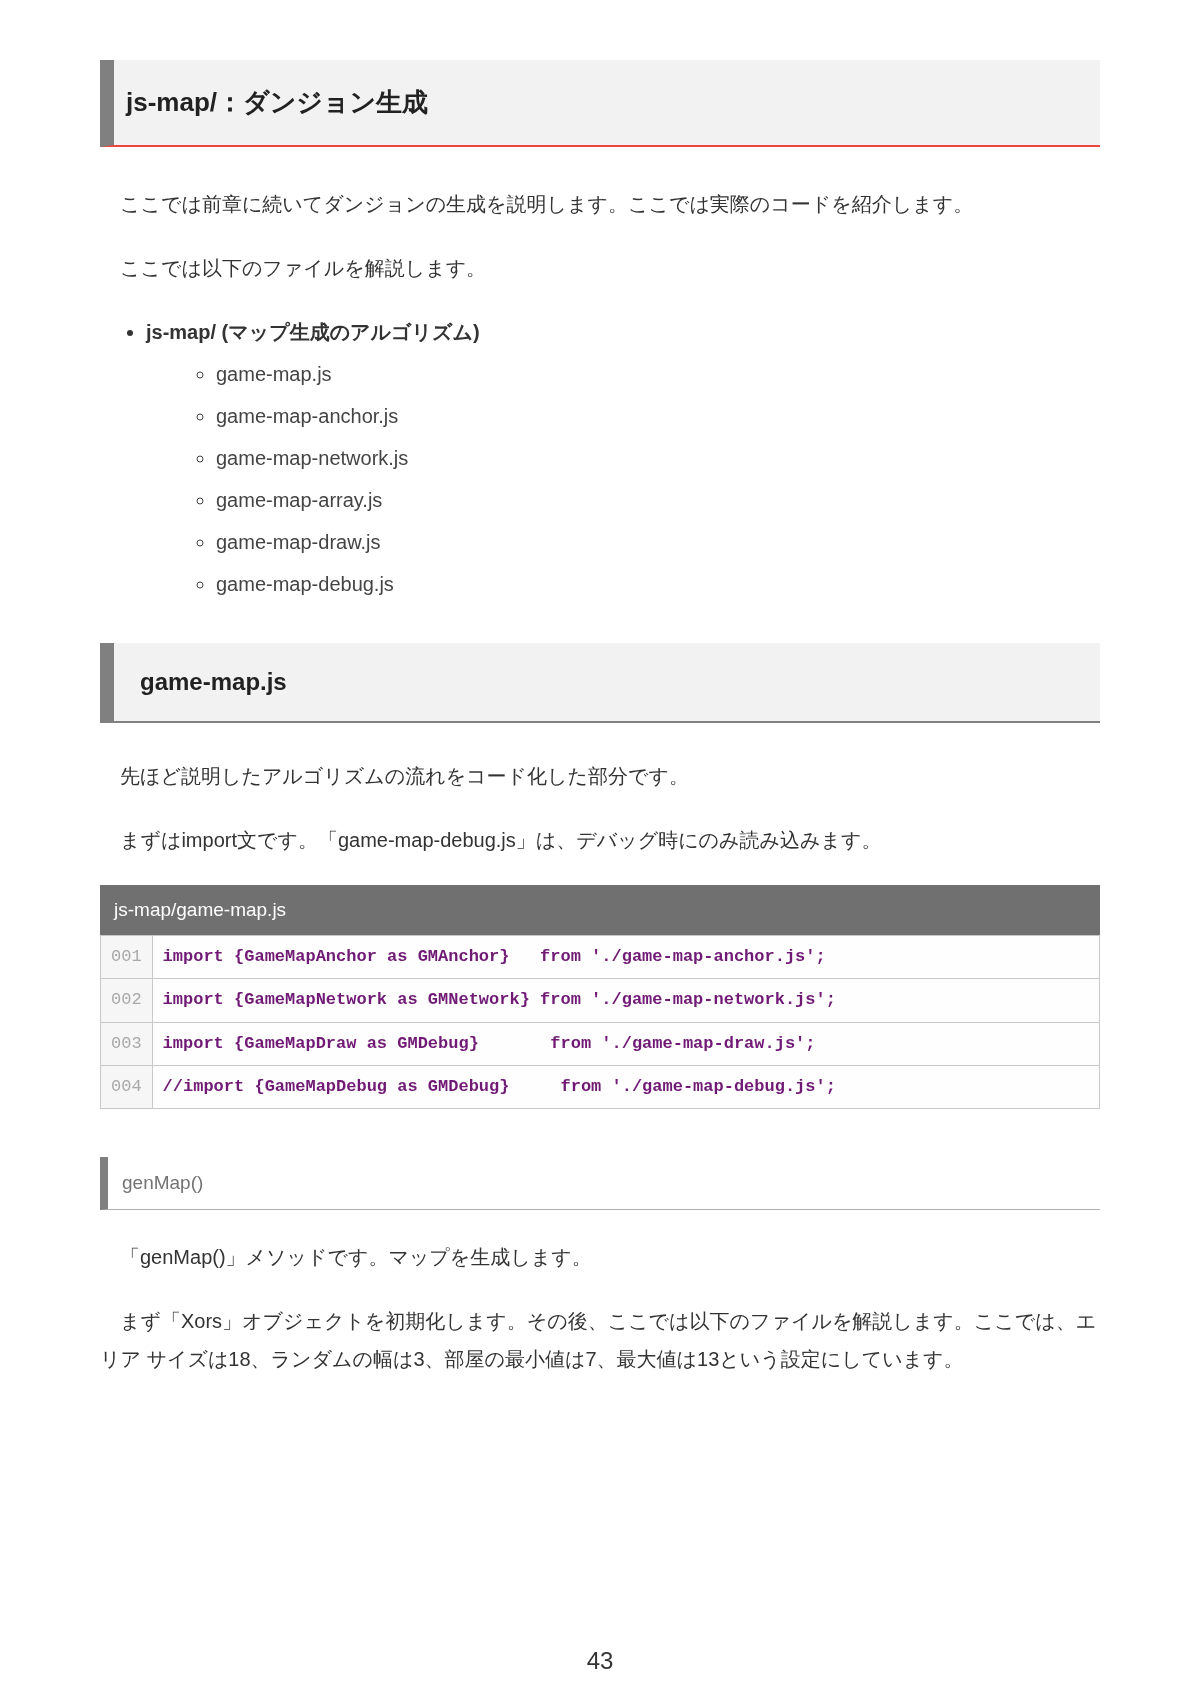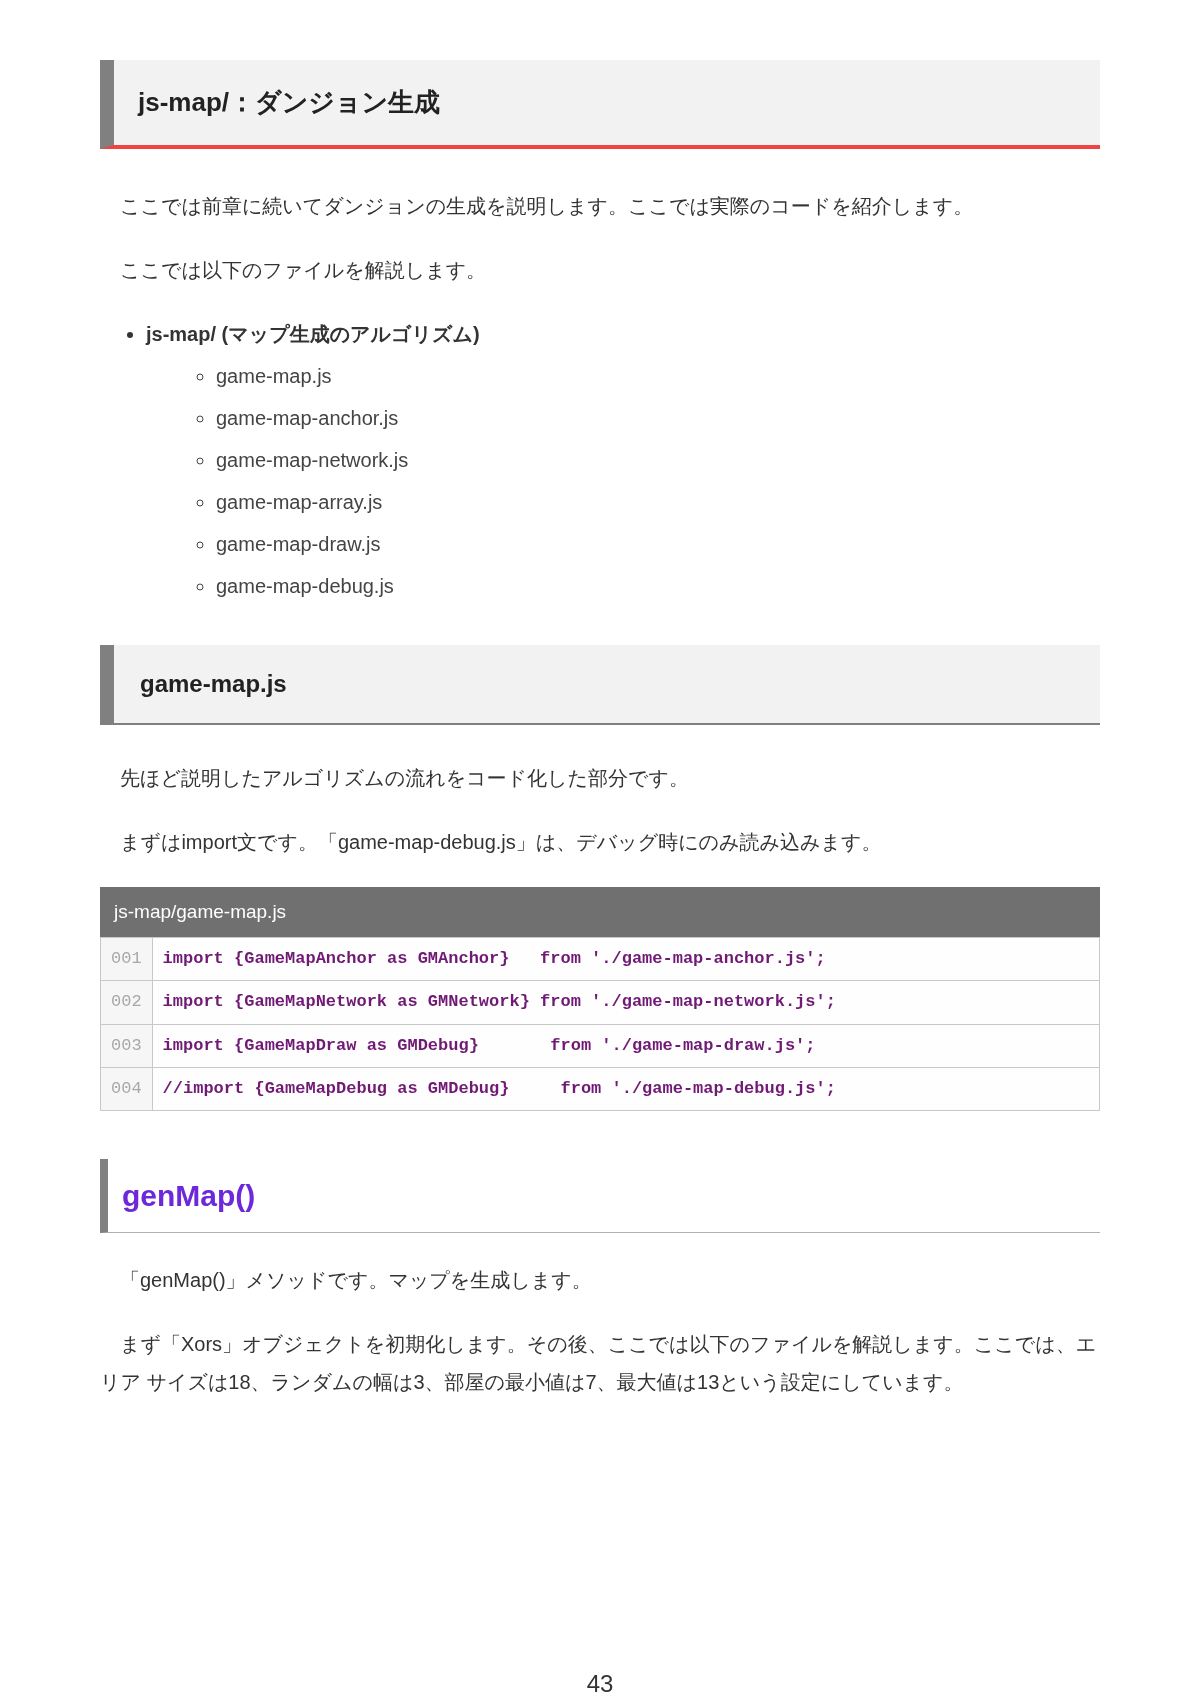--- a/index.html
+++ b/index.html
@@ -9,22 +9,22 @@
     color: #333333;
     width: 1200px;
     margin: 0 auto;
     padding: 60px 100px 40px 100px;
     font-size: 20px;
     line-height: 1.9;
   }
   .section-title {
     background: #f2f2f2;
     border-left: 14px solid #808080;
-    border-bottom: 4px solid #ef4444;
-    padding: 18px 24px;
+    border-bottom: 2px solid #ef4444;
+    padding: 18px 12px;
     margin-bottom: 38px;
   }
   .section-title h1 {
     font-size: 26px;
     font-weight: 700;
     color: #222;
   }
   .body-text {
     margin-bottom: 26px;
     text-indent: 1em;
@@ -93,23 +93,23 @@
     white-space: pre;
     font-weight: 600;
   }
   .h3-title {
     border-left: 8px solid #808080;
     border-bottom: 1px solid #b0b0b0;
     padding: 8px 14px;
     margin-bottom: 28px;
   }
   .h3-title h3 {
-    font-size: 30px;
-    font-weight: 700;
-    color: #6d28d9;
+    font-size: 19px;
+    font-weight: 400;
+    color: #737373;
   }
   .page-number {
     text-align: center;
     font-size: 24px;
     color: #333;
     margin-top: 260px;
   }
 </style>
 </head>
 <body>

